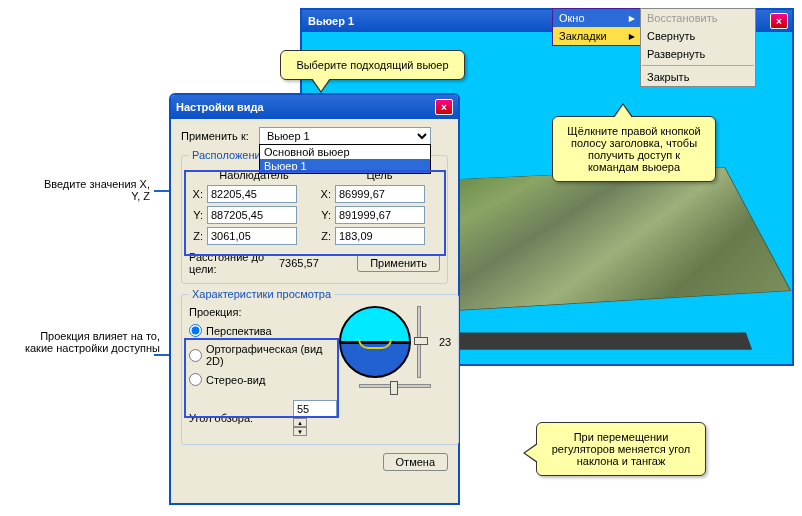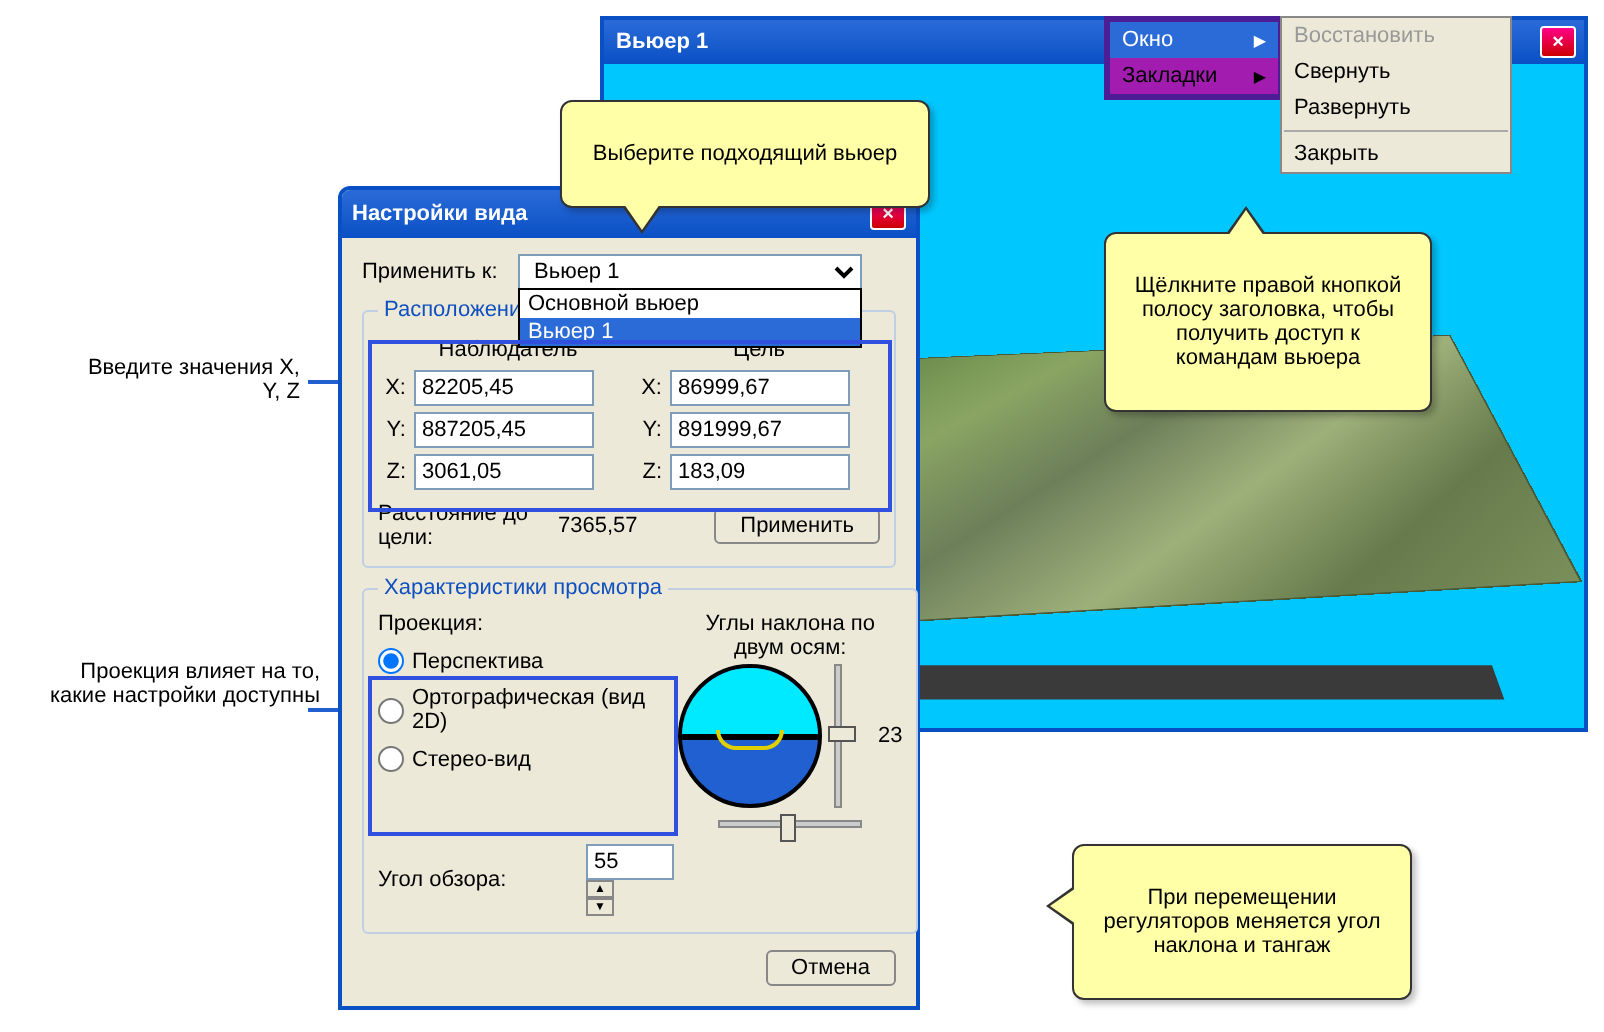--- a/index.html
+++ b/index.html
@@ -9,21 +9,21 @@
 .viewer-window { position: absolute; left: 300px; top: 8px; width: 494px; height: 358px; border: 2px solid #0a50c5; }
 .viewer-titlebar { height: 22px; background: linear-gradient(#2b6bd8,#0a50c5); color: #fff; display: flex; align-items: center; padding: 0 4px; font-weight: bold; }
 .viewer-titlebar .title { flex: 1; padding-left: 2px; }
 .close-x { width: 18px; height: 16px; background: linear-gradient(#f08,#c00); border: 1px solid #fff; border-radius: 2px; color: #fff; display: flex; align-items: center; justify-content: center; font-size: 10px; font-weight: bold; cursor: pointer; }
 .viewer-body { height: calc(100% - 22px); background: #00c8ff; display: flex; align-items: center; justify-content: center; overflow: hidden; }
 .terrain { width: 320px; height: 220px; position: relative; margin-top: 60px; margin-left: 100px; }
 .terrain-top { position: absolute; inset: 0; background: linear-gradient(135deg,#6a8b4a 0%,#8aa563 20%,#6d7f5a 40%,#9eb07a 60%,#667a4c 80%,#7a8f5a 100%); transform: perspective(600px) rotateX(55deg) rotateZ(-5deg); border: 1px solid #4a5a38; }
 .terrain-side { position: absolute; bottom: -18px; left: 8px; right: 8px; height: 30px; background: #3a3a3a; transform: perspective(600px) rotateX(55deg); }
 
 
-.ctx-menu { position: absolute; top: 8px; left: 552px; width: 90px; background: #a21caf; border: 3px solid #4c1d95; z-index: 20; }
+.ctx-menu { position: absolute; top: 8px; left: 552px; width: 90px; background: #fde047; border: 1px solid #4c1d95; z-index: 20; }
 .ctx-item { padding: 3px 6px; display: flex; align-items: center; justify-content: space-between; cursor: pointer; }
 .ctx-item.sel { background: #2b6bd8; color: #fff; }
 .ctx-arrow::after { content: "▶"; font-size: 8px; }
 .ctx-sub { position: absolute; top: 8px; left: 640px; width: 116px; background: #ece9d8; border: 1px solid #888; z-index: 20; }
 .ctx-sub .ctx-item.disabled { color: #999; }
 
 
 .dialog { position: absolute; left: 169px; top: 93px; width: 291px; height: 412px; background: #ece9d8; border: 2px solid #0a50c5; border-radius: 6px 6px 0 0; z-index: 10; }
 .dialog-title { height: 24px; background: linear-gradient(#2b6bd8,#0a50c5); color: #fff; font-weight: bold; display: flex; align-items: center; padding: 0 5px; border-radius: 4px 4px 0 0; }
 .dialog-title .title { flex: 1; }
@@ -72,21 +72,21 @@
 .fov-row { display: flex; align-items: center; margin-top: 8px; gap: 24px; }
 .fov-row .lbl2 { width: 80px; }
 .spin { display: flex; flex-direction: column; }
 .spin input { width: 44px; }
 .spin-btns { display: flex; flex-direction: column; }
 .spin-btns button { width: 14px; height: 9px; font-size: 6px; line-height: 6px; border: 1px solid #888; background: #ece9d8; padding: 0; cursor: pointer; }
 
 .cancel-row { display: flex; justify-content: flex-end; margin-top: 8px; }
 
 
-.callout { position: absolute; background: #ffffa8; border: 1px solid #333; border-radius: 6px; padding: 20px 10px; text-align: center; box-shadow: 2px 2px 3px rgba(0,0,0,.25); z-index: 30; }
+.callout { position: absolute; background: #ffffa8; border: 1px solid #333; border-radius: 6px; padding: 8px 10px; text-align: center; box-shadow: 2px 2px 3px rgba(0,0,0,.25); z-index: 30; }
 .callout::after { content: ""; position: absolute; width: 0; height: 0; }
 .co-viewer { left: 280px; top: 50px; width: 185px; }
 .co-viewer::after { bottom: -14px; left: 30px; border-left: 10px solid transparent; border-right: 10px solid transparent; border-top: 14px solid #333; }
 .co-viewer::before { content: ""; position: absolute; bottom: -12px; left: 31px; border-left: 9px solid transparent; border-right: 9px solid transparent; border-top: 13px solid #ffffa8; z-index: 1; }
 .co-menu { left: 552px; top: 116px; width: 164px; }
 .co-menu::after { top: -14px; left: 60px; border-left: 10px solid transparent; border-right: 10px solid transparent; border-bottom: 14px solid #333; }
 .co-menu::before { content: ""; position: absolute; top: -12px; left: 61px; border-left: 9px solid transparent; border-right: 9px solid transparent; border-bottom: 13px solid #ffffa8; z-index: 1; }
 .co-slider { left: 536px; top: 422px; width: 170px; }
 .co-slider::after { top: 20px; left: -14px; border-top: 10px solid transparent; border-bottom: 10px solid transparent; border-right: 14px solid #333; }
 .co-slider::before { content: ""; position: absolute; top: 21px; left: -12px; border-top: 9px solid transparent; border-bottom: 9px solid transparent; border-right: 13px solid #ffffa8; z-index: 1; }
@@ -210,21 +210,20 @@
           <label class="radio">
               <input type="radio" name="p" style="">
               <span>Ортографическая (вид 2D)</span>
             </label>
           <label class="radio">
               <input type="radio" name="p" style="">
               <span>Стерео-вид</span>
             </label>
         </div>
         <div class="attitude-wrap">
-          <div class="al">Углы наклона по двум осям:</div>
           <div style="display:flex;align-items:center;justify-content:center;position:relative">
             <div class="attitude">
               <div class="sky"></div>
                 <div class="line"></div>
                 <div class="marker"></div>
             </div>
             <div style="position:relative;width:18px;height:72px;margin-left:6px">
               <div class="slider-v" style="position:absolute;left:0;top:0;bottom:0;width:4px">
                 <div class="slider-thumb"></div>
               </div>

